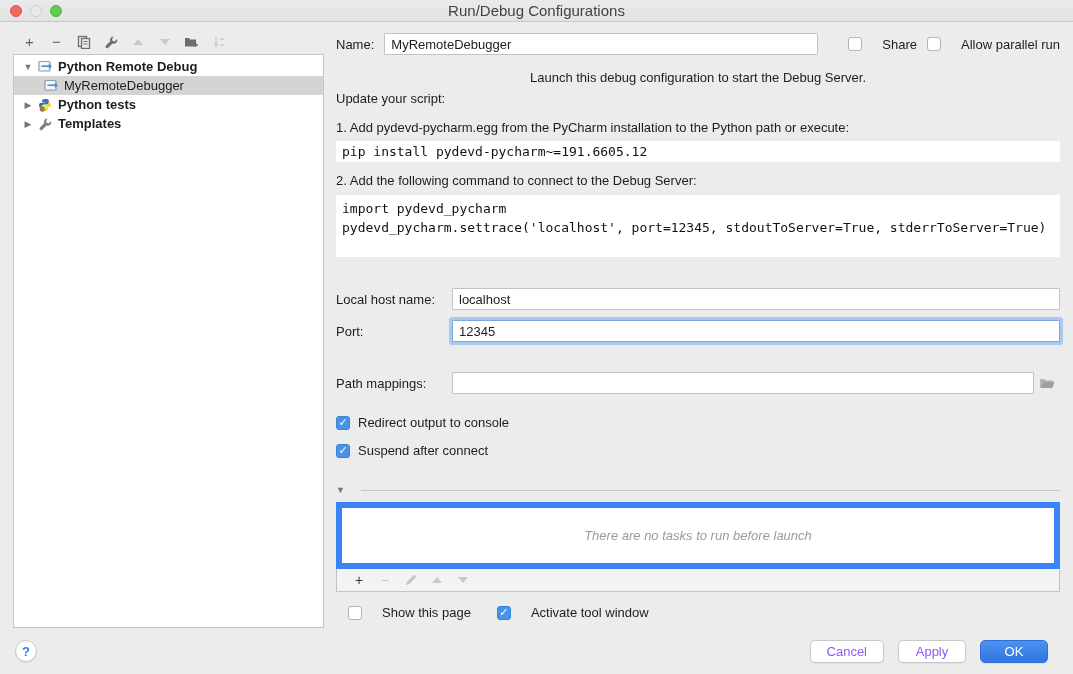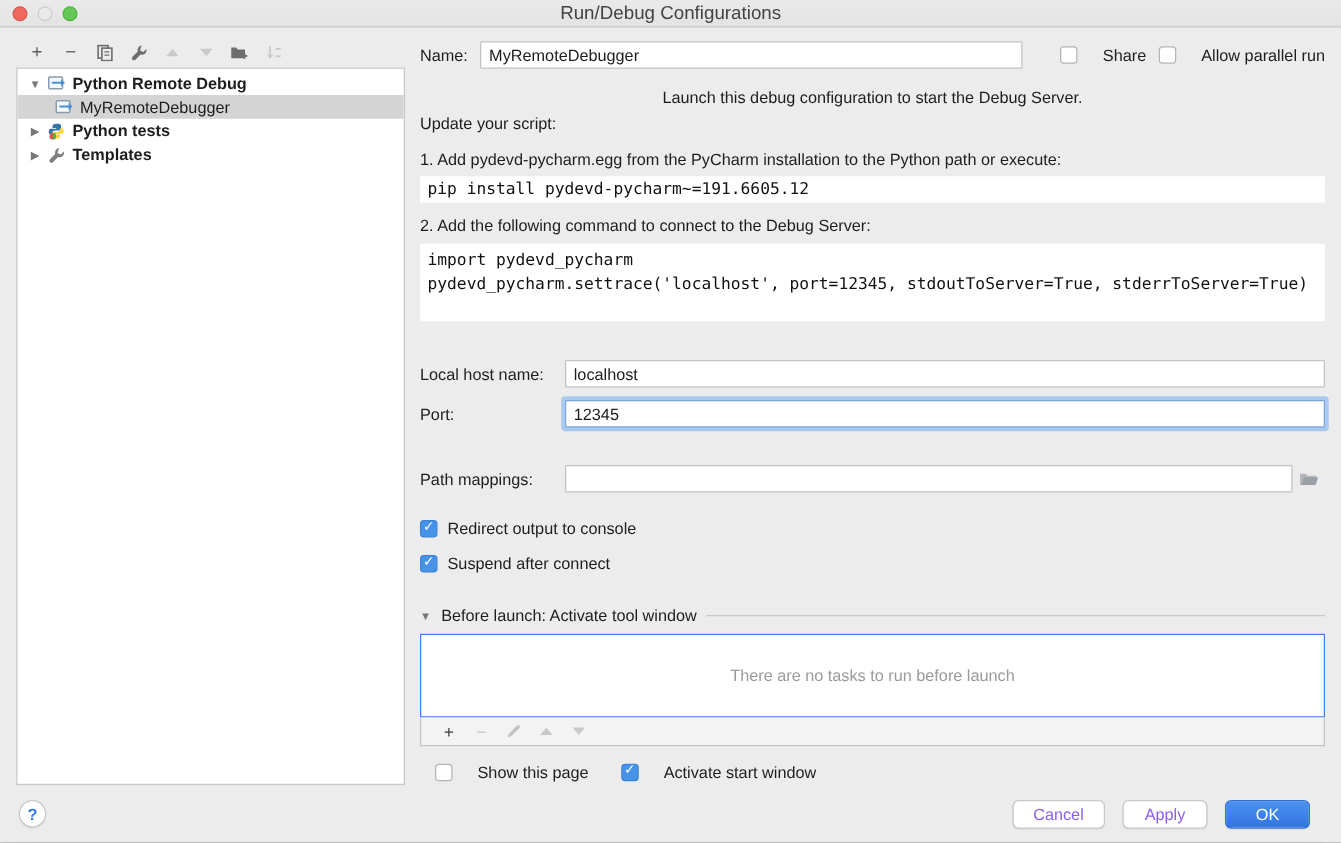--- a/index.html
+++ b/index.html
@@ -68,22 +68,22 @@
   .focused { border:1px solid #7aa7dd !important; box-shadow:0 0 0 3px #a9c9ee; border-radius:2px; }
   .path-row { margin-top:30px; }
   .path-input { background:#ececec; }
   .folder-btn { width:26px; height:22px; display:flex; align-items:center; justify-content:center; cursor:pointer; }
   .check-row { margin-top:21px; display:flex; align-items:center; gap:8px; }
   .check-row.second { margin-top:13px; }
 
   .bl-header { display:flex; align-items:center; margin-top:27px; }
   .bl-tri { font-size:9px; color:#777; margin-right:8px; }
   .bl-line { flex:1; border-top:1px solid #c9c9c9; margin-left:8px; }
-  .tasks-box { margin-top:7px; height:67px; background:#fff; border:1px solid #3b82f6;
-    display:flex; align-items:center; justify-content:center; color:#9a9a9a; }
+  .tasks-box { margin-top:7px; height:67px; background:#fff; border:6px solid #3b82f6;
+    display:flex; align-items:center; justify-content:center; color:#9a9a9a;font-style:italic; }
   .tasks-toolbar { height:23px; background:#f3f3f3; border:1px solid #c4c4c4; border-top:none;
     display:flex; align-items:center; padding-left:9px; }
   .mini { width:26px; display:flex; align-items:center; justify-content:center; font-size:14px; color:#3c3c3c; cursor:pointer; }
   .mini.disabled { color:#c3c3c3; cursor:default; }
   .showpage-row { margin-top:13px; padding-left:12px; display:flex; align-items:center; gap:8px; }
   .gap18 { width:10px; }
 
   
   .footer { position:absolute; bottom:0; left:0; right:0; height:46px; display:flex; align-items:center; padding:0 25px 0 15px; }
   .help-btn { width:22px; height:22px; border-radius:50%; background:#fff; border:1px solid #c9c9c9;
@@ -252,21 +252,20 @@
       </div>
       <div class="check-row second">
         <span class="cb checked">
             <span class="mark">✓</span>
           </span>
         <span>Suspend after connect</span>
       </div>
 
       <div class="bl-header">
         <span class="bl-tri">▼</span>
-        <span>Before launch: Activate tool window</span>
         <span class="bl-line"></span>
       </div>
       <div class="tasks-box">
         <span>There are no tasks to run before launch</span>
       </div>
       <div class="tasks-toolbar">
         <span class="mini">+</span>
         <span class="mini disabled">−</span>
         <span class="mini disabled">
           <svg width="12" height="12" viewBox="0 0 12 12">
@@ -284,21 +283,21 @@
       <div class="showpage-row">
         <span class="cb-group">
           <span class="cb"></span>
           <span>Show this page</span>
         </span>
         <span class="gap18"></span>
         <span class="cb-group">
           <span class="cb checked">
               <span class="mark">✓</span>
             </span>
-          <span>Activate start window</span>
+          <span>Activate tool window</span>
         </span>
       </div>
 
     </div>
   </div>
 
   <div class="footer">
     <span class="help-btn">?</span>
     <span class="spacer"></span>
     <button class="btn">Cancel</button>

